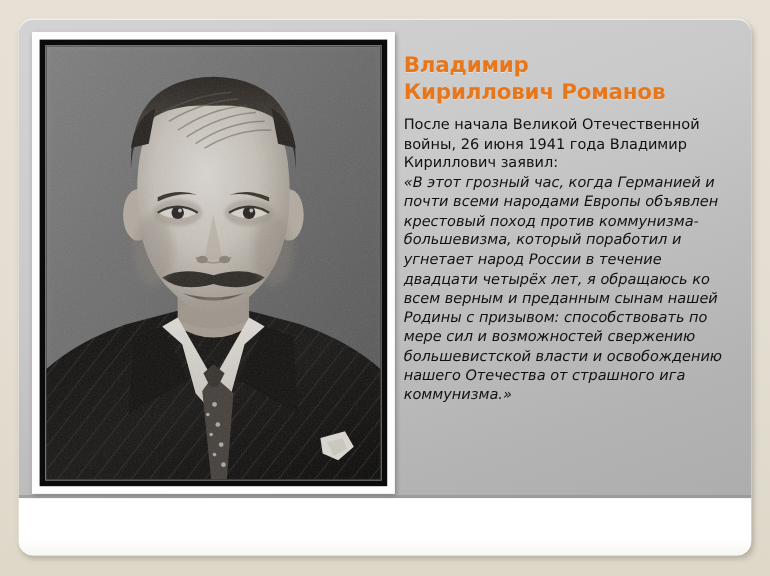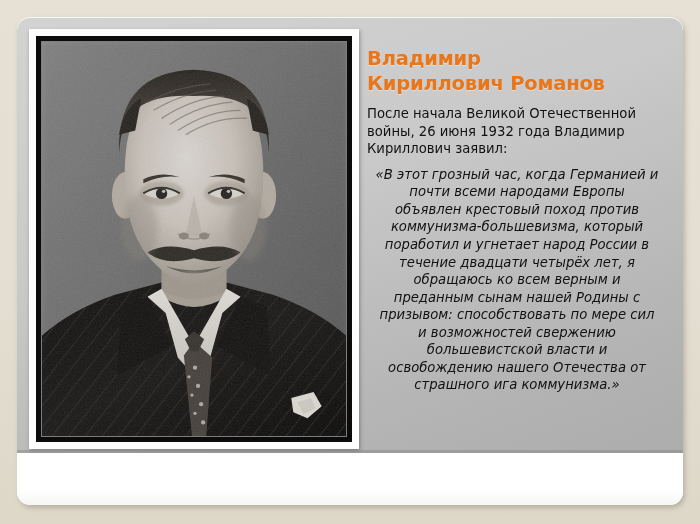--- a/index.html
+++ b/index.html
@@ -120,23 +120,22 @@
     font-size: 13.2px;
     line-height: 1.33;
     margin: 0;
     white-space: pre-line;
   }
   #body-quote {
     color: #111111;
     font-size: 13.2px;
     line-height: 1.33;
     font-style: italic;
-    margin: 8px;
+    margin: 0;
     white-space: pre-line;
-    text-align: center;
   }
 
   
   #card-footer {
     position: absolute;
     left: 0;
     top: 436px;
     width: 666px;
     height: 52px;
     background: linear-gradient(180deg,#ffffff 0%,#ffffff 72%,#f6f6f4 100%);
@@ -285,21 +284,21 @@
               <path d="M0 0 L300 0 L300 390 L0 390 Z" fill="none" stroke="#000" stroke-width="0"></path>
             </svg>
 
           </div>
         </div>
       </div>
 
       <div id="text-column">
         <h1 id="slide-title">Владимир
 Кириллович Романов</h1>
-        <p id="body-intro">После начала Великой Отечественной войны, 26 июня 1932 года Владимир Кириллович заявил:</p>
+        <p id="body-intro">После начала Великой Отечественной войны, 26 июня 1941 года Владимир Кириллович заявил:</p>
         <p id="body-quote">«В этот грозный час, когда Германией и почти всеми народами Европы объявлен крестовый поход против коммунизма-большевизма, который поработил и угнетает народ России в течение двадцати четырёх лет, я обращаюсь ко всем верным и преданным сынам нашей Родины с призывом: способствовать по мере сил и возможностей свержению большевистской власти и освобождению нашего Отечества от страшного ига коммунизма.»</p>
       </div>
 
     </div>
 
     <div id="card-footer"></div>
 
   </div>
 </div>
 

